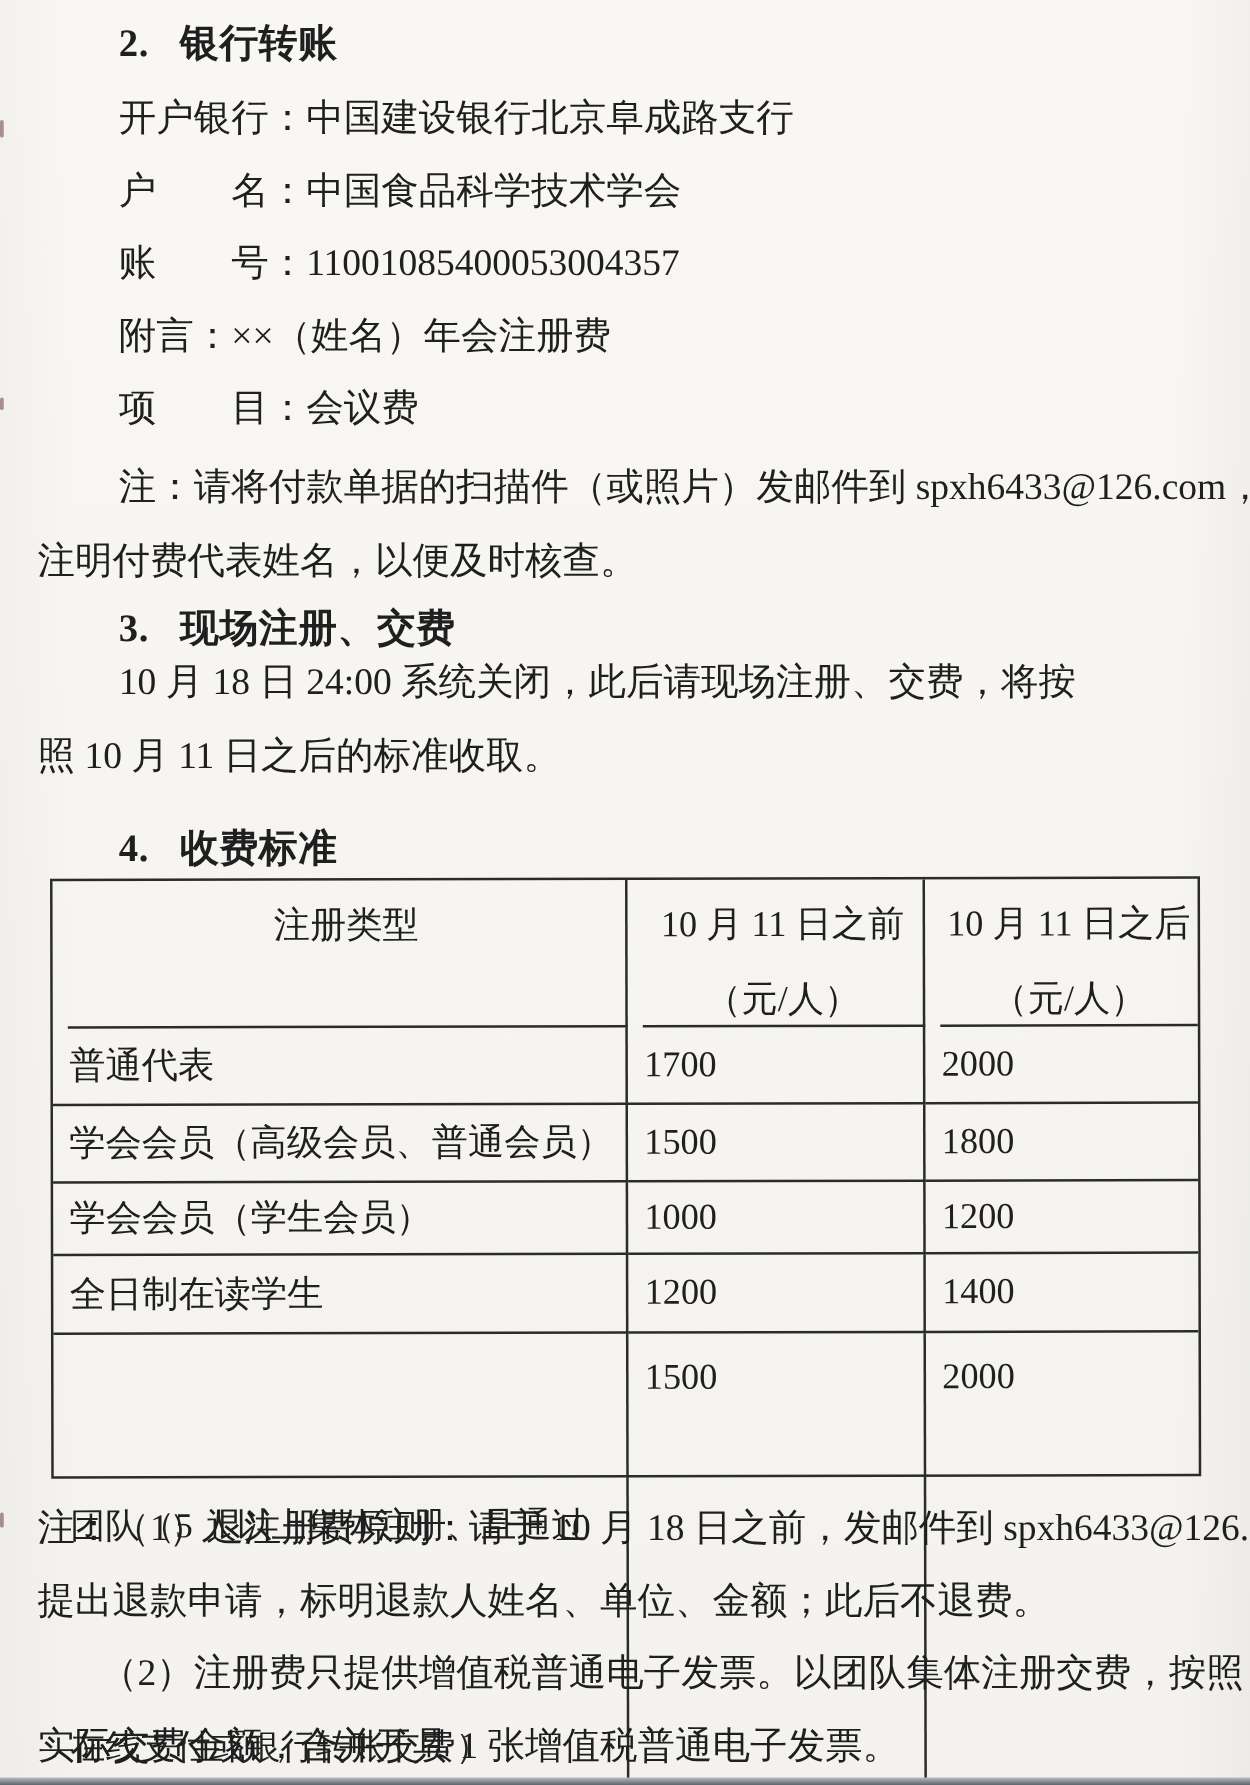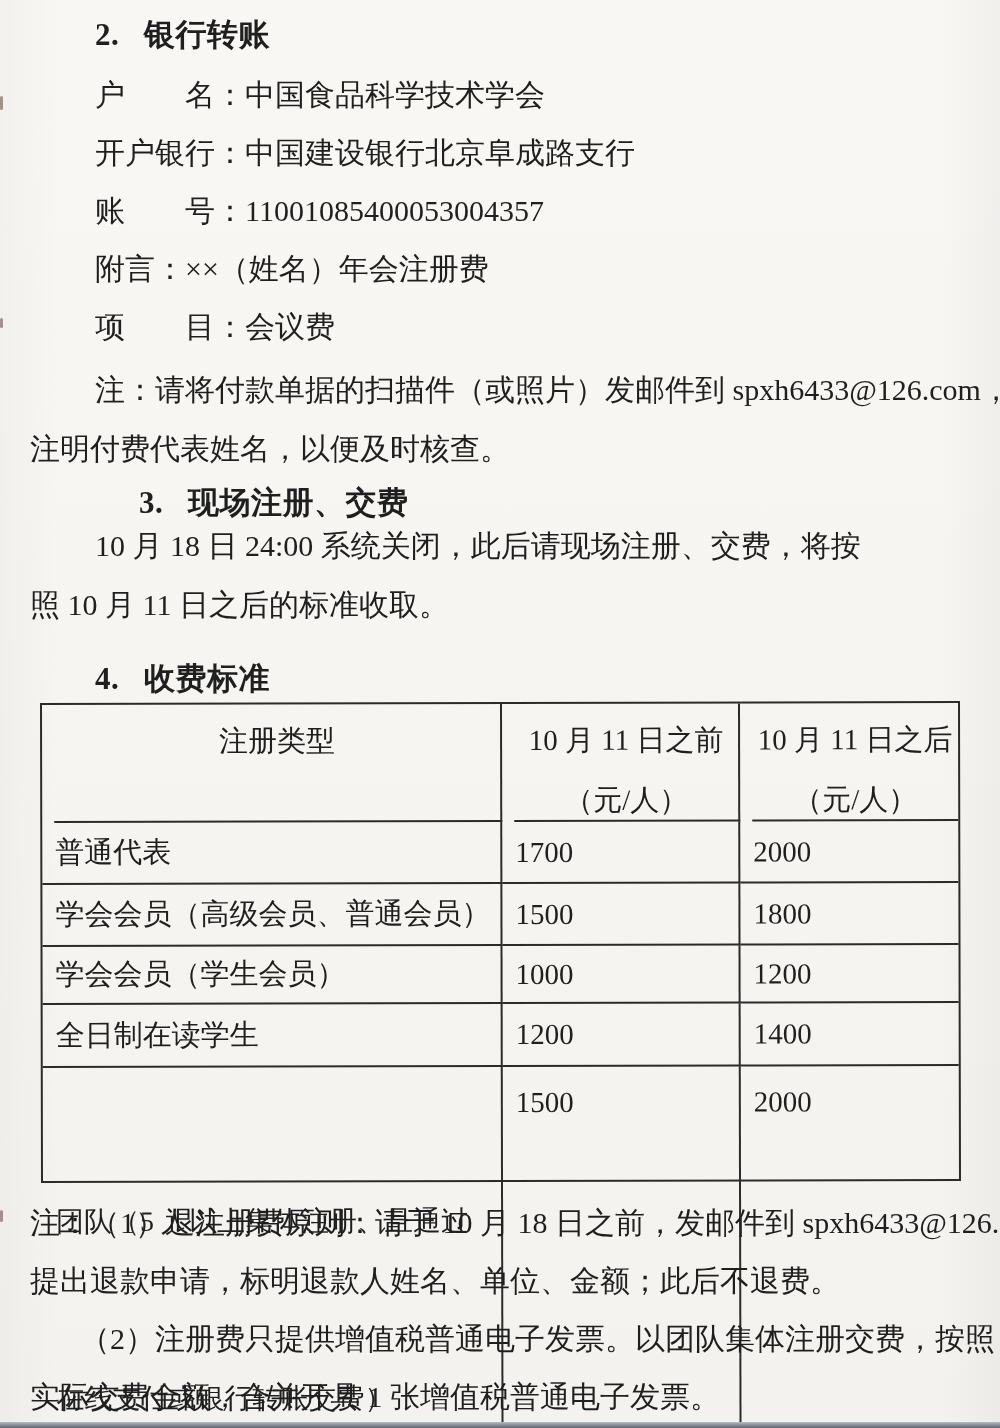--- a/index.html
+++ b/index.html
@@ -61,33 +61,33 @@
   .speck{position:absolute;width:3px;border-radius:2px;background:#6b4038;opacity:0.55;}
 </style>
 </head>
 <body>
 
 <div class="page">
 
   <div class="abs heading line" style="top:14px;left:95px;">2.   银行转账</div>
 
   <div class="abs bank">
+    <div class="line">开户银行：中国建设银行北京阜成路支行</div>
     <div class="line">户　　名：中国食品科学技术学会</div>
-    <div class="line">开户银行：中国建设银行北京阜成路支行</div>
     <div class="line">账　　号：11001085400053004357</div>
     <div class="line">附言：××（姓名）年会注册费</div>
     <div class="line">项　　目：会议费</div>
   </div>
 
   <div class="abs para30" style="top:360px;">
     <div class="line indent65">注：请将付款单据的扫描件（或照片）发邮件到 spxh6433@126.com，</div>
     <div class="line">注明付费代表姓名，以便及时核查。</div>
   </div>
 
-  <div class="abs heading line" style="top:482px;left:95px;margin-left:44px;">3.   现场注册、交费</div>
+  <div class="abs heading line" style="top:482px;left:95px;">3.   现场注册、交费</div>
 
   <div class="abs para30" style="top:516px;">
     <div class="line indent65">10 月 18 日 24:00 系统关闭，此后请现场注册、交费，将按</div>
     <div class="line">照 10 月 11 日之后的标准收取。</div>
   </div>
 
   <div class="abs heading line" style="top:658px;left:95px;">4.   收费标准</div>
 
   <div class="abs fee">
 

